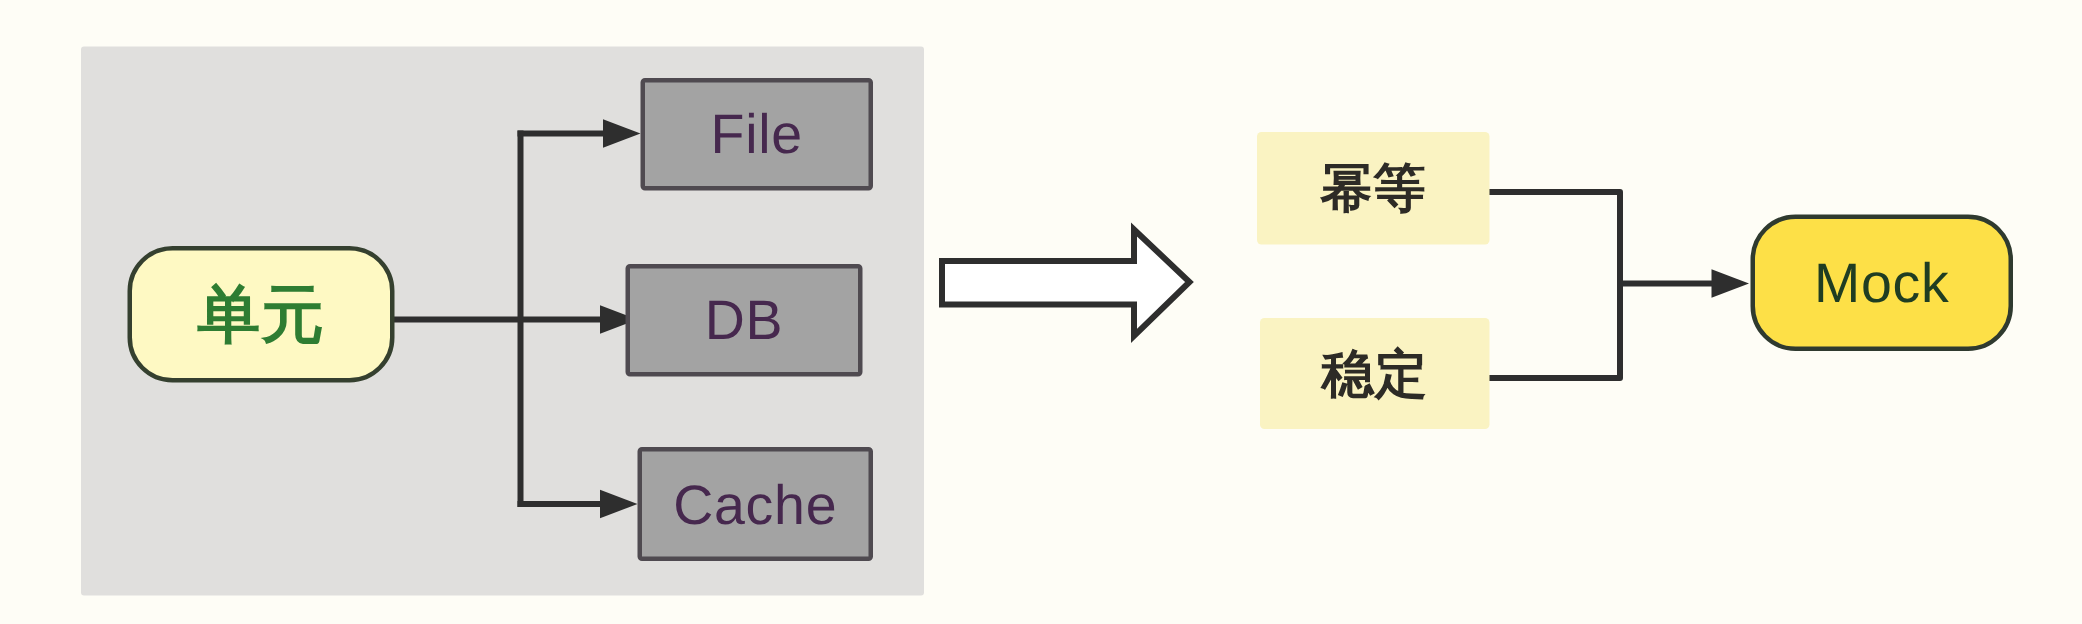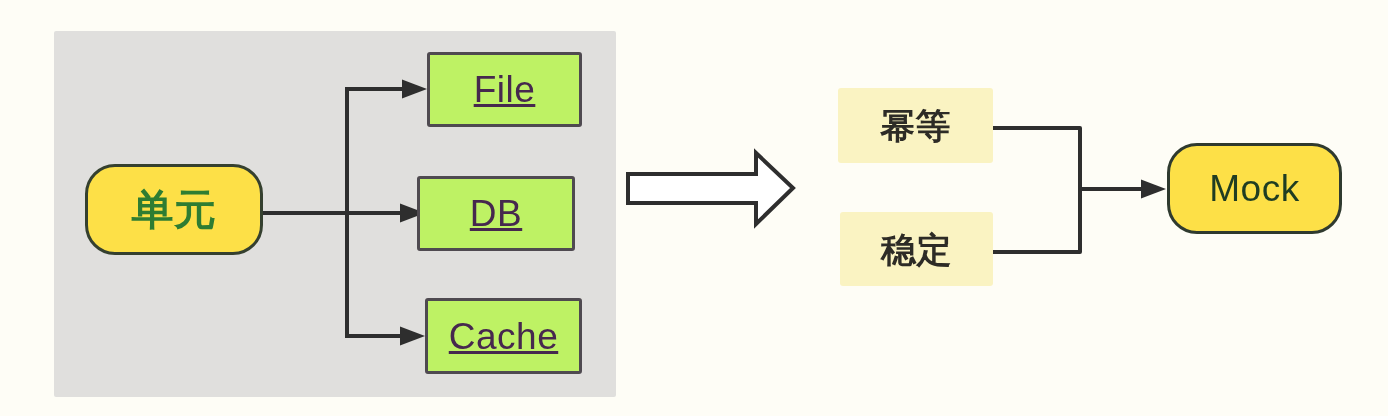--- a/index.html
+++ b/index.html
@@ -45,42 +45,41 @@
     letter-spacing: 0.5px;
   }
   .node.stadium {
     border-radius: 30px;
   }
   .node.rect {
     border-radius: 3px;
   }
   .node-unit {
     left: 85px; top: 164px; width: 178px; height: 91px;
-    background: #fde047;
+    background: #fef9c3;
     border: 3px solid #35402f;
     color: #2e7d32;
     font-size: 42px;
     font-weight: 600;
   }
   .node-file {
     left: 427px; top: 52px; width: 155px; height: 75px;
   }
   .node-db {
     left: 417px; top: 176px; width: 158px; height: 75px;
   }
   .node-cache {
     left: 425px; top: 298px; width: 157px; height: 76px;
   }
   .purple {
-    background: #bef264;
+    background: #a3a3a3;
     border: 3px solid #4f4a50;
     color: #46284e;
     font-size: 37px;
     font-weight: 500;
-    text-decoration: underline;
   }
   .yellow {
     background: #faf3c2;
     border: none;
     color: #2d2b26;
     font-size: 35px;
     font-weight: 600;
   }
   .node-idempotent {
     left: 838px; top: 88px; width: 155px; height: 75px;

